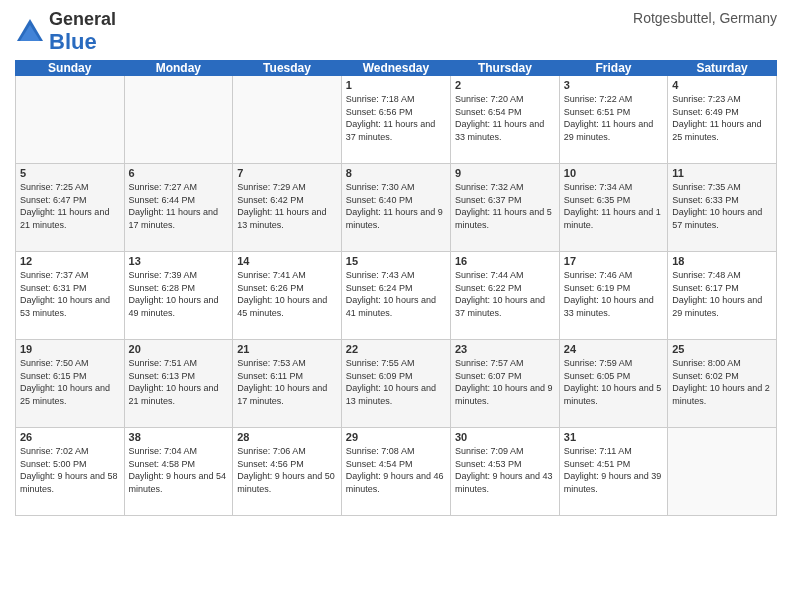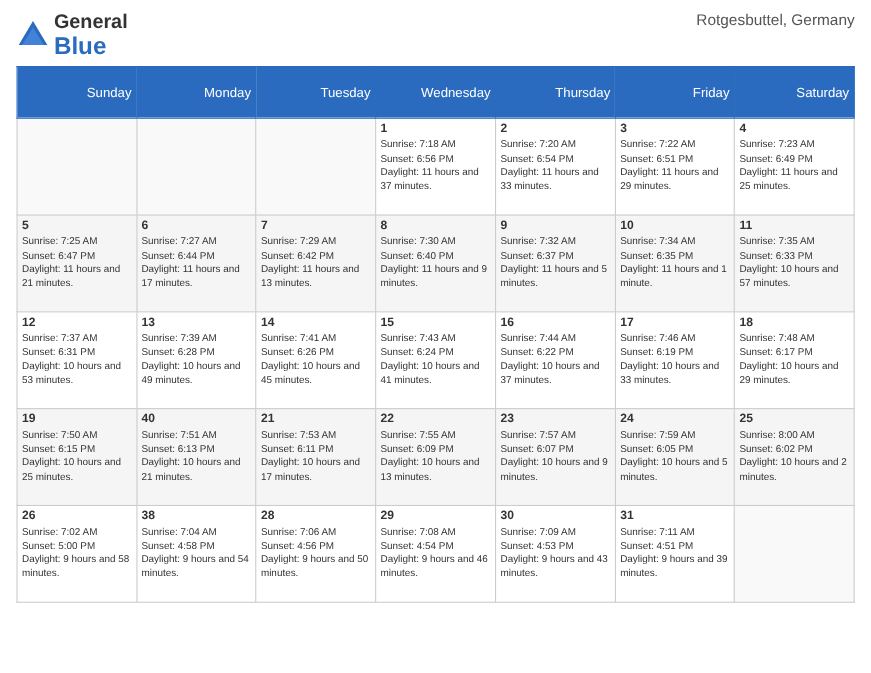--- a/index.html
+++ b/index.html
@@ -59,23 +59,23 @@
     }
     .calendar {
       width: 100%;
       border-collapse: collapse;
       border: 1px solid #ccc;
     }
     .calendar th {
       background: #2a6bbf;
       color: #fff;
       font-size: 12px;
-      font-weight: normal;
-      padding: 16px 4px;
-      text-align: right;
+      font-weight: bold;
+      padding: 0 4px;
+      text-align: center;
       border: 1px solid #2a6bbf;
     }
     .calendar td {
       vertical-align: top;
       border: 1px solid #ccc;
       padding: 3px 4px;
       width: 110px;
       height: 88px;
       font-size: 9.5px;
       color: #333;
@@ -211,21 +211,21 @@
             <div class="day-num">18</div>
             <div class="day-info">Sunrise: 7:48 AM<br>Sunset: 6:17 PM<br>Daylight: 10 hours and 29 minutes.</div>
           </td>
         </tr>
         <tr>
           <td>
             <div class="day-num">19</div>
             <div class="day-info">Sunrise: 7:50 AM<br>Sunset: 6:15 PM<br>Daylight: 10 hours and 25 minutes.</div>
           </td>
           <td>
-            <div class="day-num">40</div>
+            <div class="day-num">20</div>
             <div class="day-info">Sunrise: 7:51 AM<br>Sunset: 6:13 PM<br>Daylight: 10 hours and 21 minutes.</div>
           </td>
           <td>
             <div class="day-num">21</div>
             <div class="day-info">Sunrise: 7:53 AM<br>Sunset: 6:11 PM<br>Daylight: 10 hours and 17 minutes.</div>
           </td>
           <td>
             <div class="day-num">22</div>
             <div class="day-info">Sunrise: 7:55 AM<br>Sunset: 6:09 PM<br>Daylight: 10 hours and 13 minutes.</div>
           </td>

